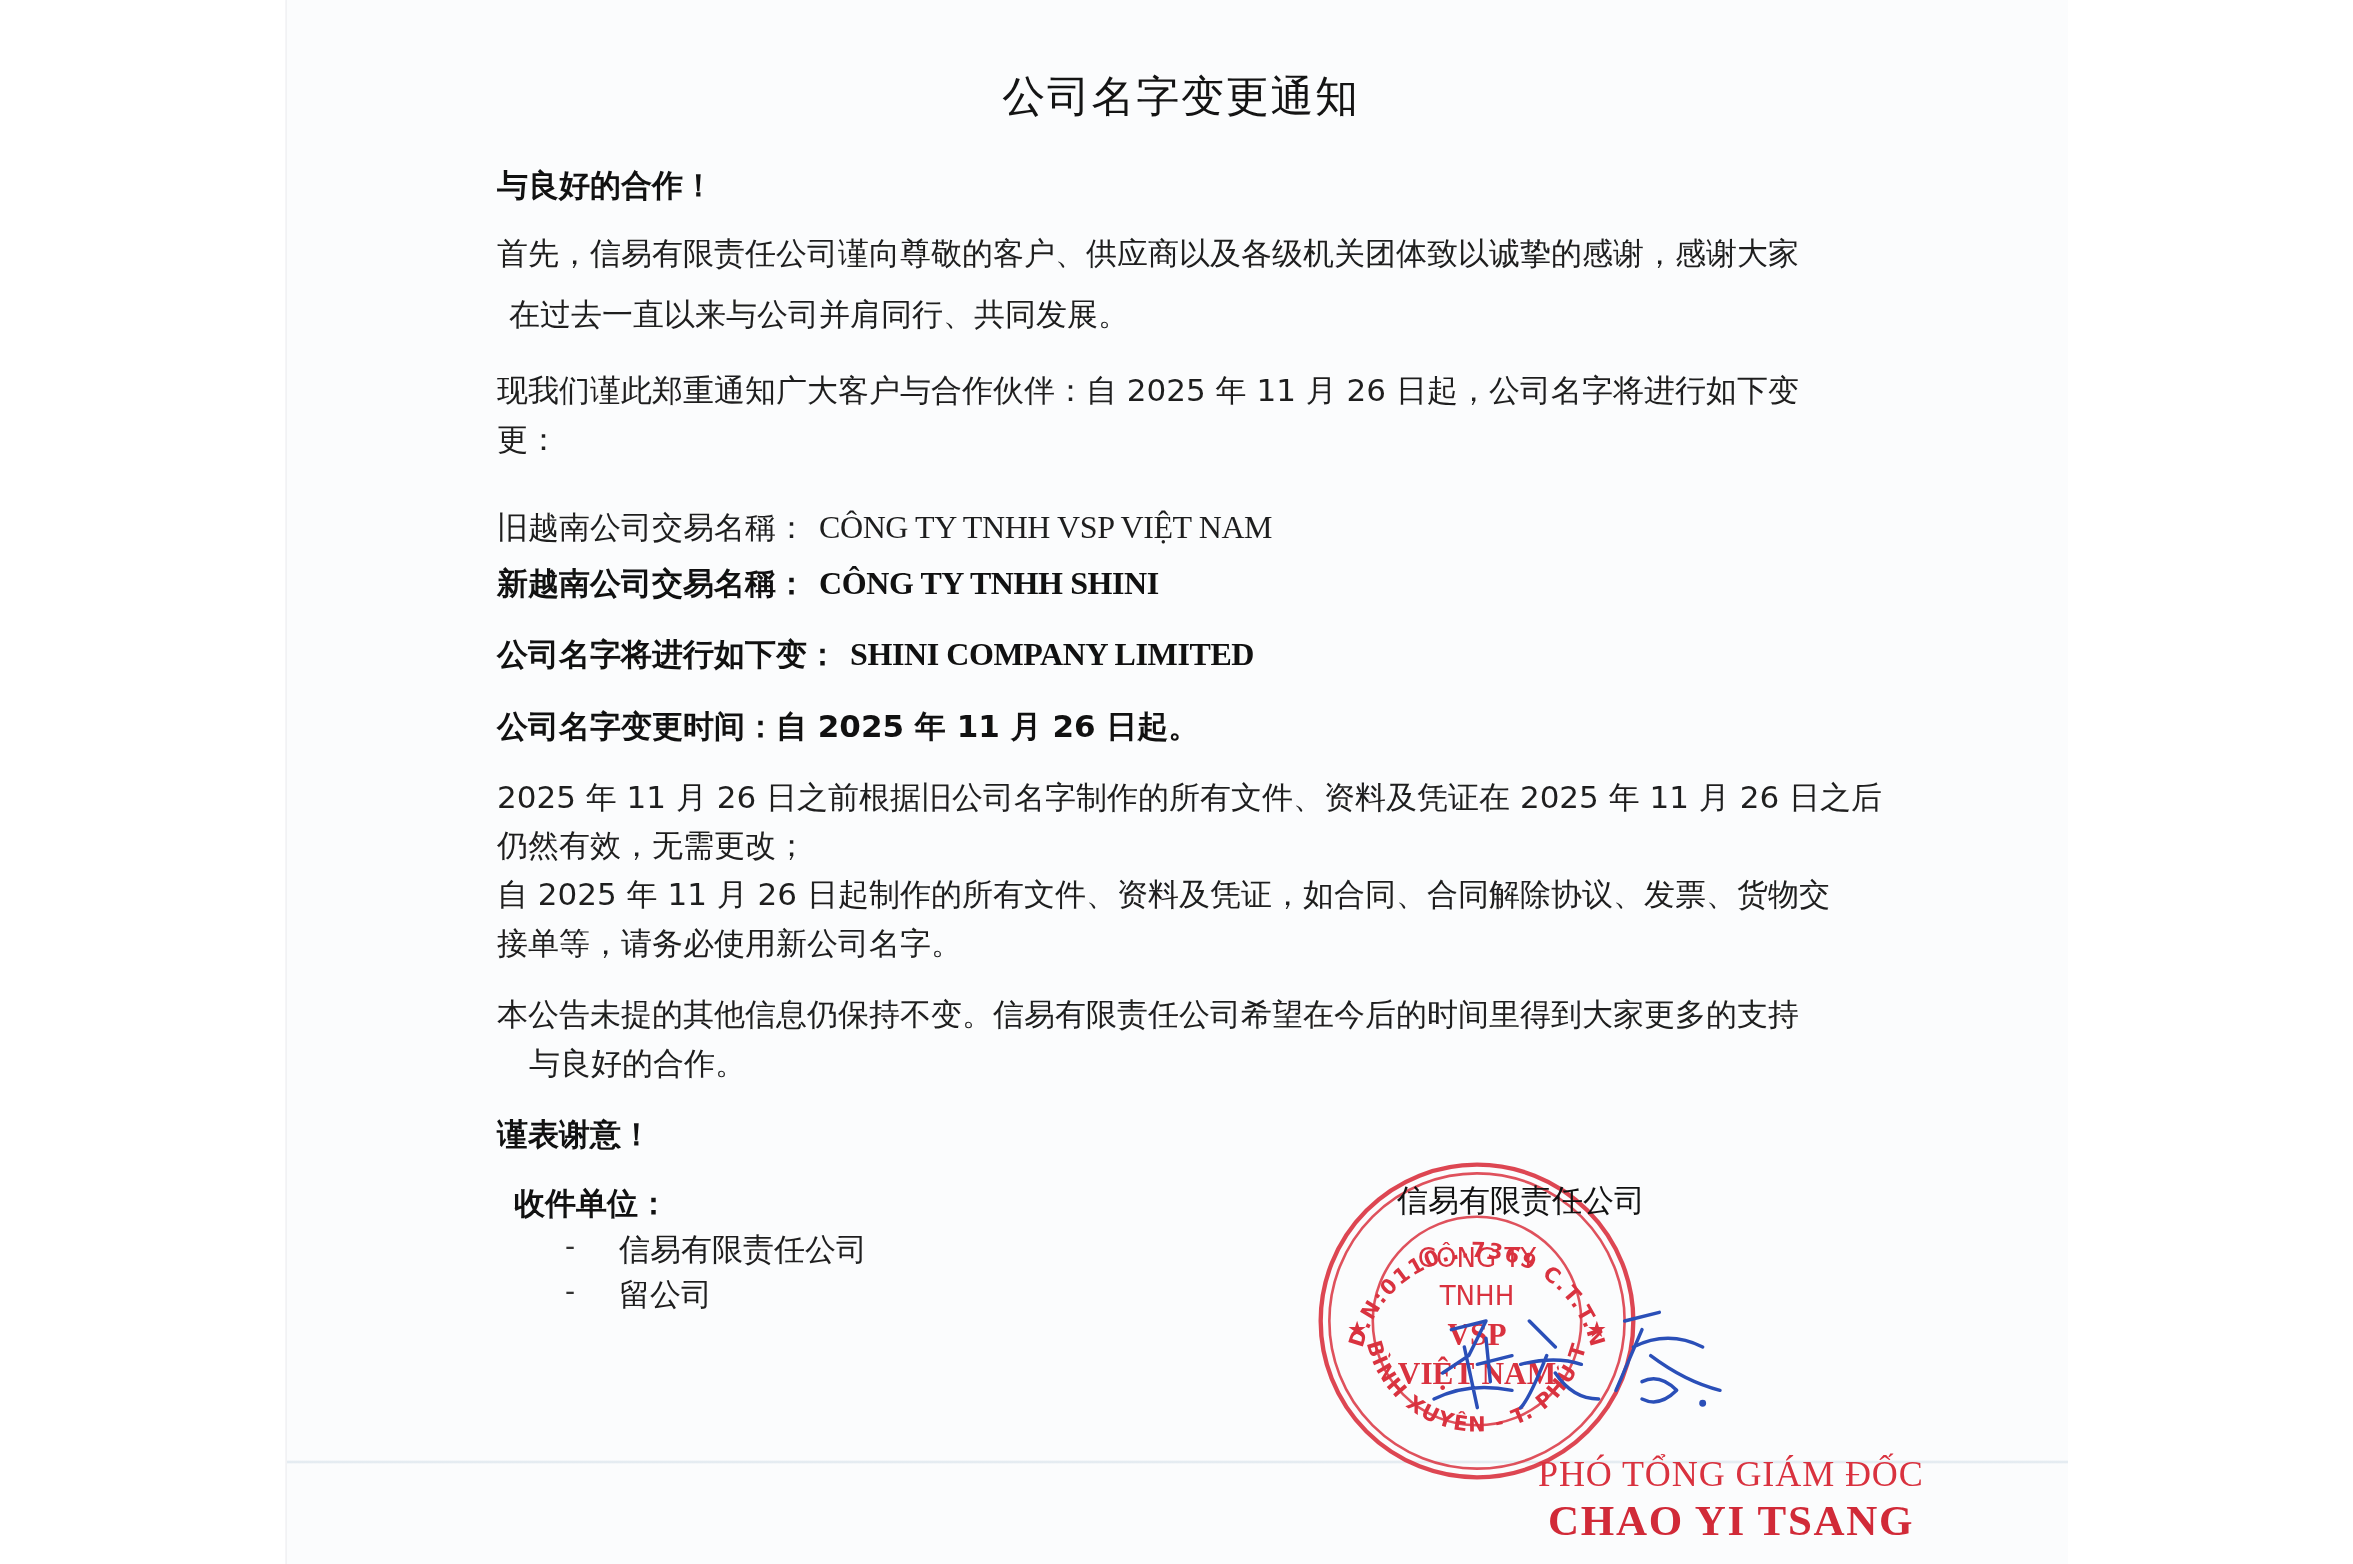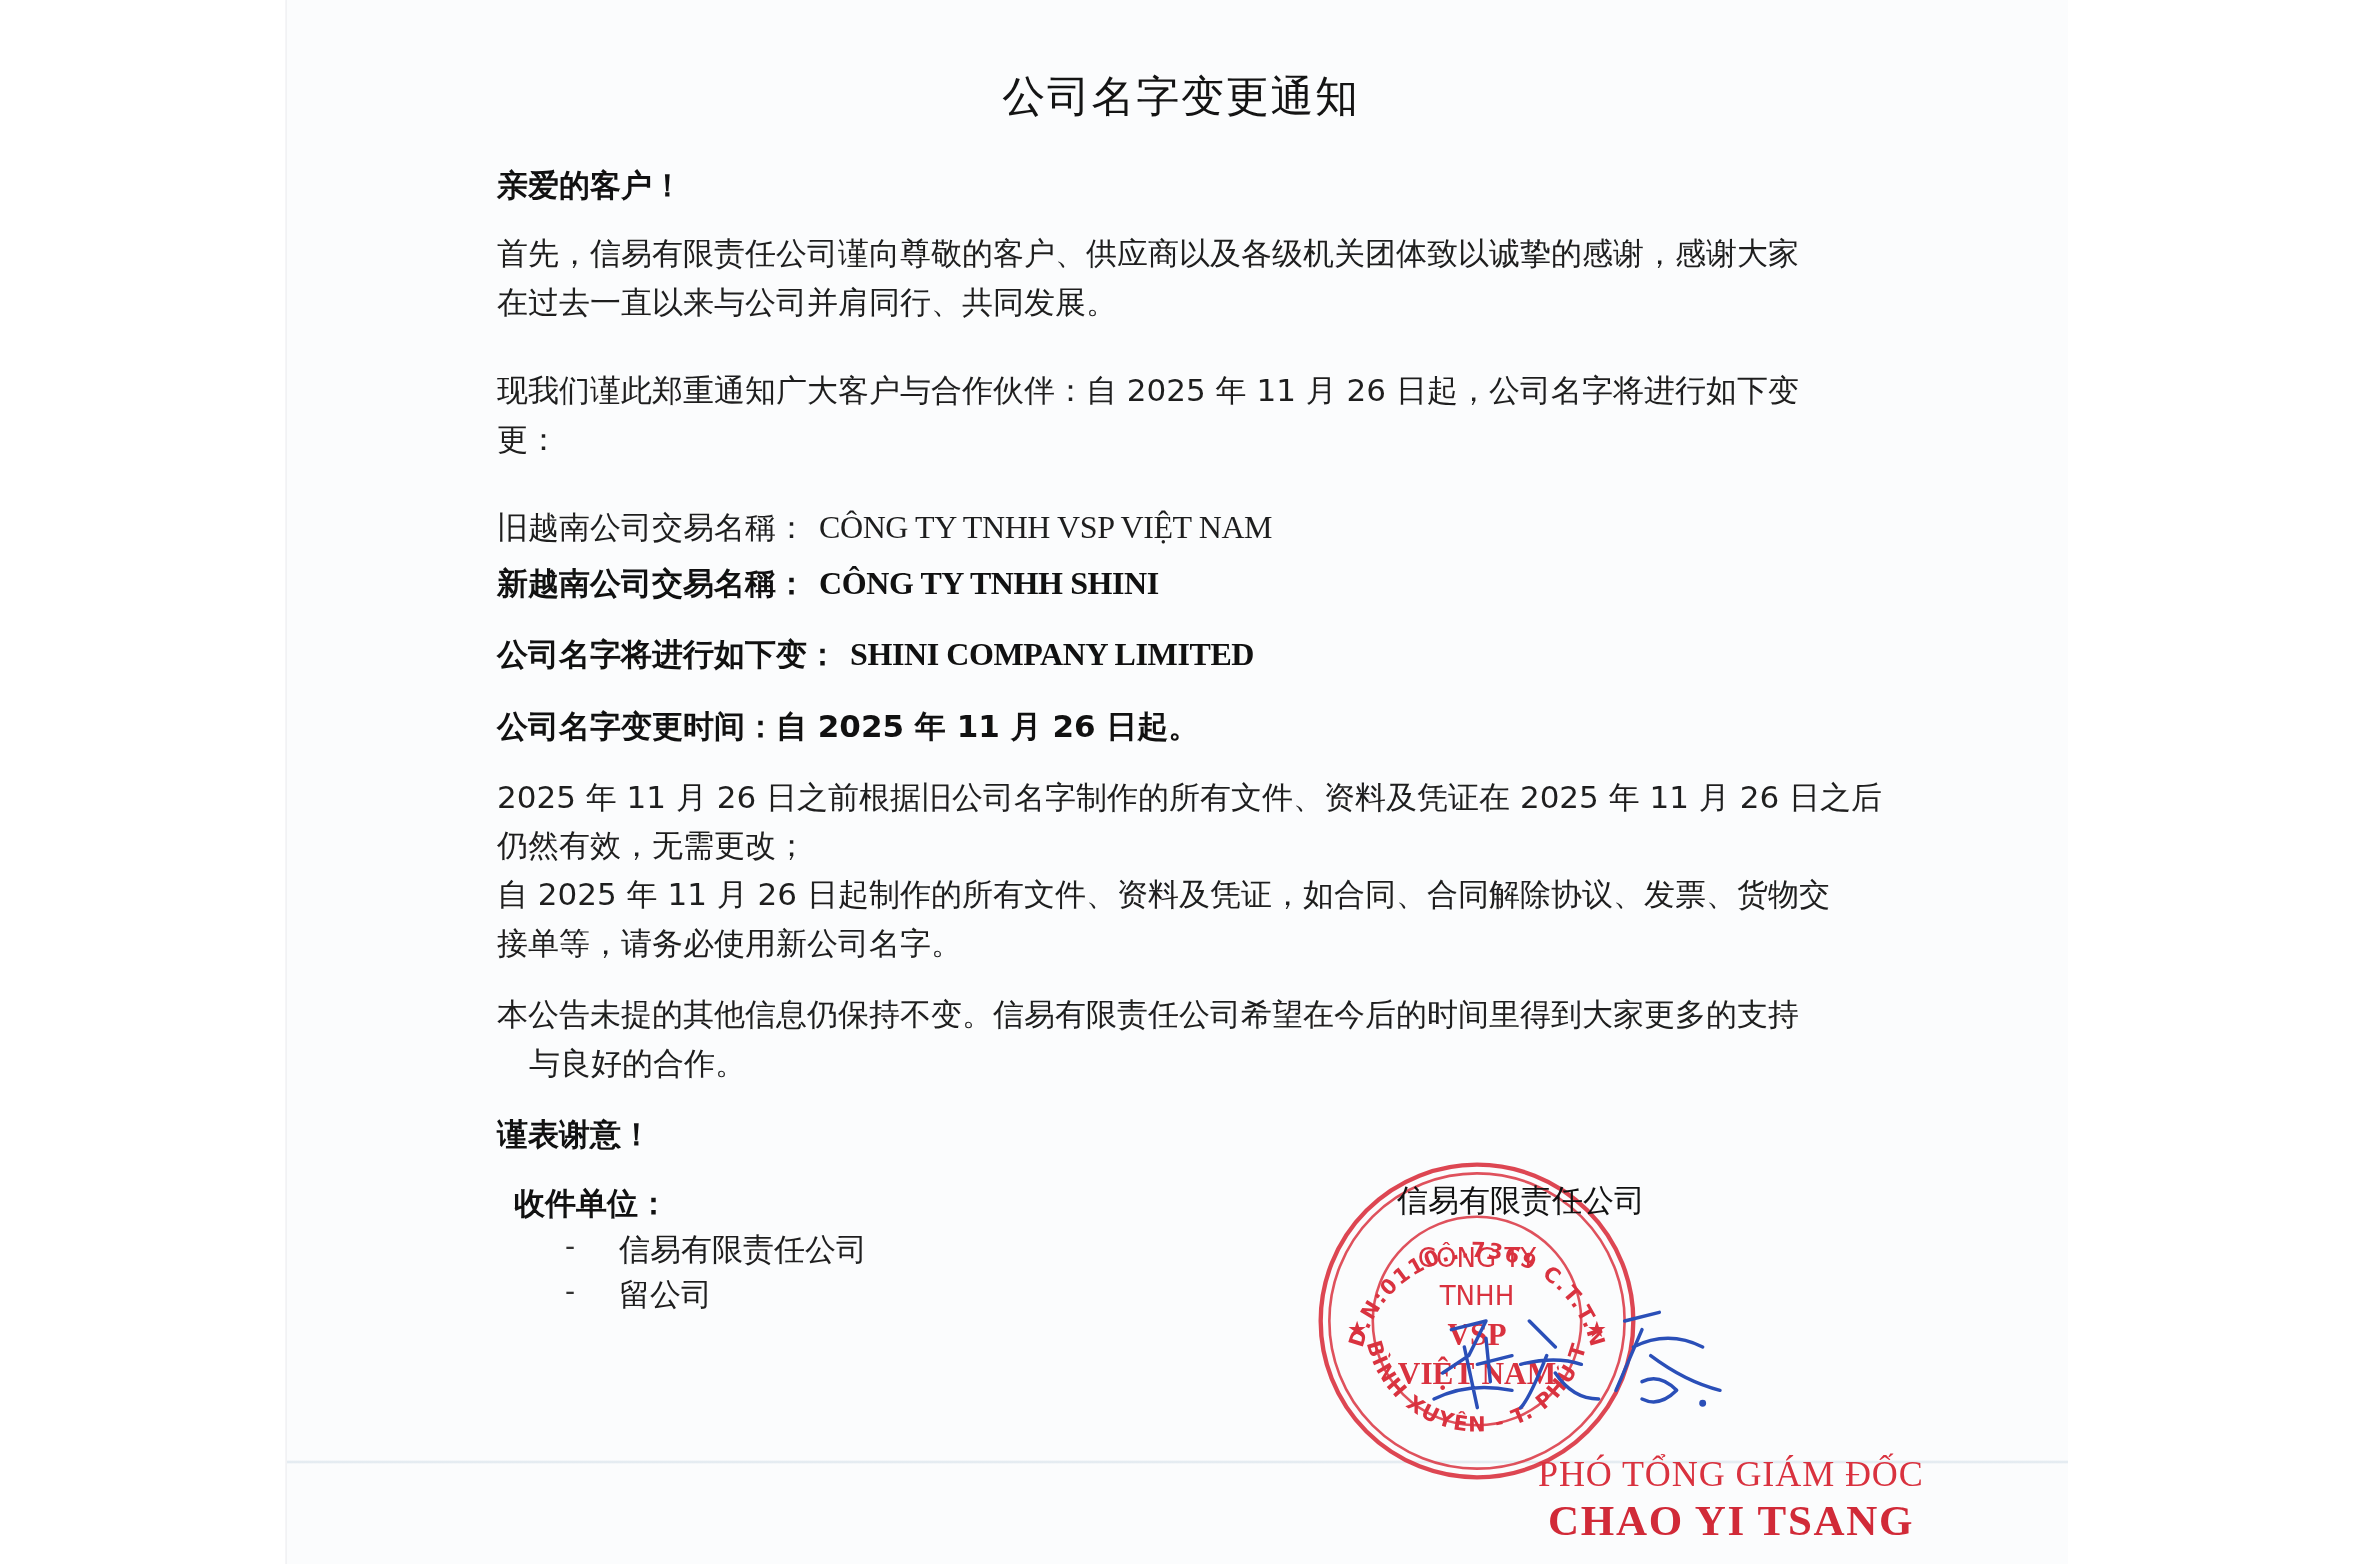--- a/index.html
+++ b/index.html
@@ -132,24 +132,24 @@
 </head>
 <body>
 
 <div class="scan-page"></div>
 <div class="scan-fold-line"></div>
 
 <div class="doc">
 
   <div class="title">公司名字变更通知</div>
 
-  <div class="line bold" style="top:165px;">亲爱的客户！</div>
+  <div class="line bold" style="top:165px;">与良好的合作！</div>
 
   <div class="line" style="top:233px;">首先，信易有限责任公司谨向尊敬的客户、供应商以及各级机关团体致以诚挚的感谢，感谢大家</div>
-  <div class="line" style="top:282px;">在过去一直以来与公司并肩同行、共同发展。</div>
+  <div class="line" style="top:294px;margin-left:12px;">在过去一直以来与公司并肩同行、共同发展。</div>
 
   <div class="line" style="top:370px;">现我们谨此郑重通知广大客户与合作伙伴：自 2025 年 11 月 26 日起，公司名字将进行如下变</div>
   <div class="line" style="top:419px;">更：</div>
 
   <div class="line" style="top:507px;">
     <span>旧越南公司交易名稱：</span><span class="serif-val">CÔNG TY TNHH VSP VIỆT NAM</span>
   </div>
   <div class="line bold" style="top:563px;">
     <span>新越南公司交易名稱：</span><span class="serif-val">CÔNG TY TNHH SHINI</span>
   </div>

